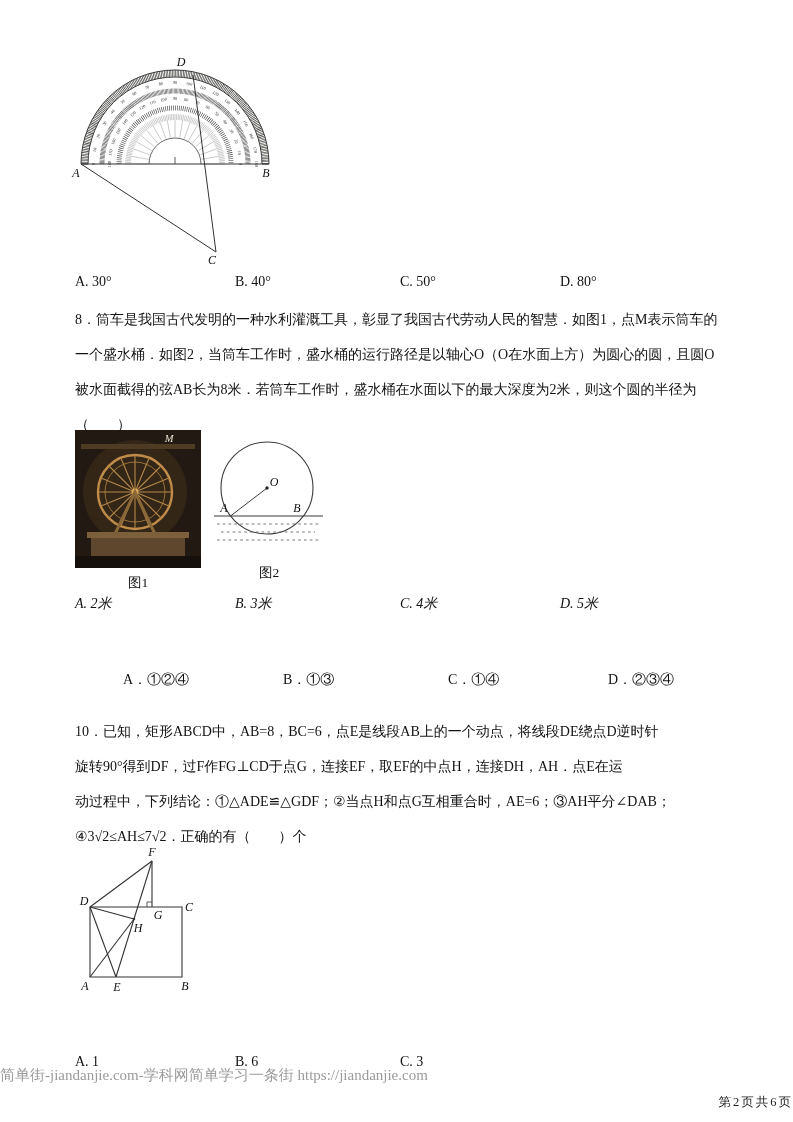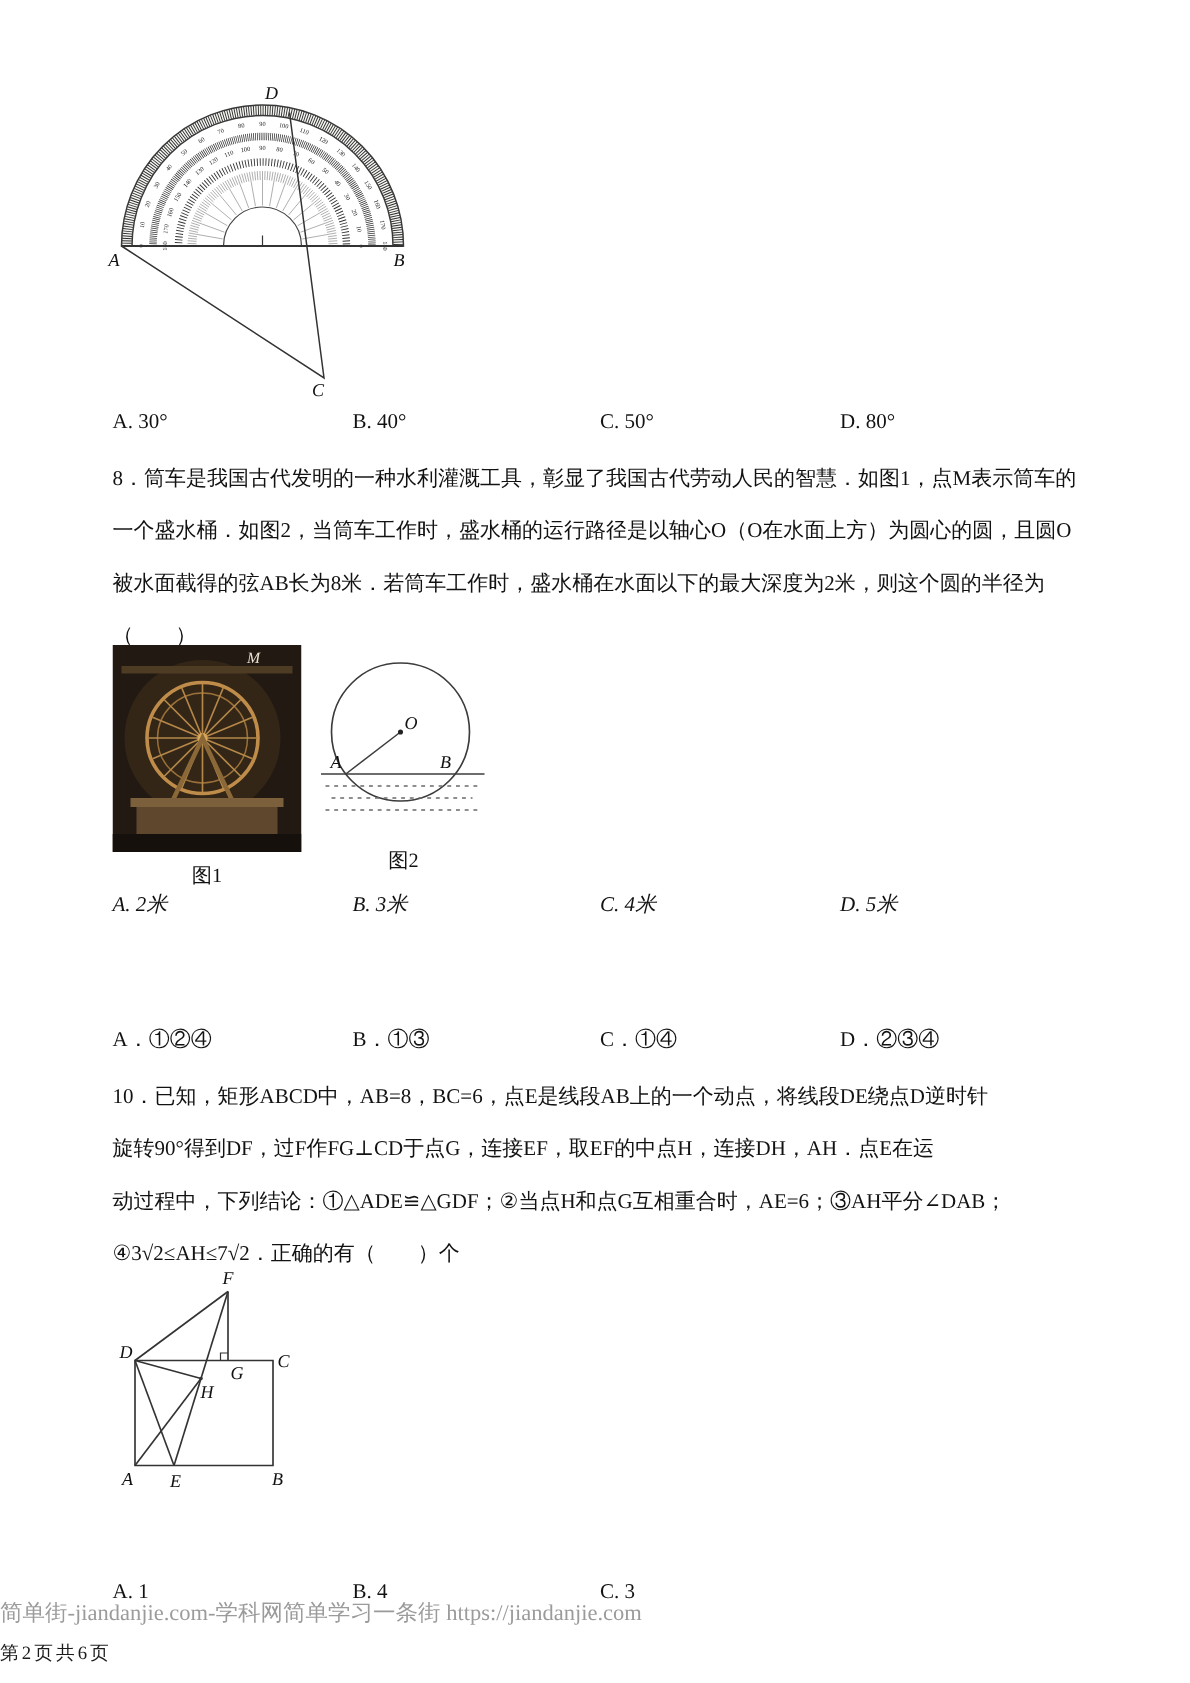--- a/index.html
+++ b/index.html
@@ -12,21 +12,21 @@
   .fig{position:absolute;margin:0;}
   .caption{font-size:13.5px;text-align:center;margin-top:2px;color:#121212;}
   .plabel{font-size:12px;font-style:italic;fill:#111;text-anchor:middle;
           font-family:"Liberation Serif","DejaVu Serif",serif;}
   .pnum{font-size:4.2px;fill:#222;text-anchor:middle;
         font-family:"Liberation Serif","DejaVu Serif",serif;}
   .mlabel{font-size:10.5px;font-style:italic;fill:#e8e2d2;text-anchor:middle;
           font-family:"Liberation Serif","DejaVu Serif",serif;}
   .footer{position:absolute;left:0;top:1066px;width:100%;text-align:left;
           color:#9b9b9b;font-size:15px;}
-  .pageno{position:absolute;left:0;top:1094px;width:100%;text-align:left;
+  .pageno{position:absolute;left:0;top:1094px;width:100%;text-align:right;
           color:#1c1c1c;font-size:12.5px;letter-spacing:2px;}
 </style>
 </head>
 <body>
 
 <div class="page">
 
   <figure class="fig" style="left:70px;top:52px;">
     <svg id="protractor-svg" viewBox="0 0 215 215" width="215" height="215">
       <path d="M11,112 A94,94 0 0 1 199,112 L192,112 A87,87 0 0 0 18,112 Z" fill="#f4f4f1" stroke="#3a3a3a" stroke-width="1"></path>
@@ -235,21 +235,21 @@
   </figure>
 
   <div class="opts" style="top:594px;font-style:italic;">
     <span>A. 2米</span>
     <span>B. 3米</span>
     <span>C. 4米</span>
     <span>D. 5米</span>
   </div>
 
 
-  <div class="opts" style="top:684px;">
+  <div class="opts" style="top:670px;margin-left:48px;">
     <span>A．①②④</span>
     <span>B．①③</span>
     <span>C．①④</span>
     <span>D．②③④</span>
   </div>
 
   <div class="qtext" style="top:714px;">
     <div class="qline">10．已知，矩形ABCD中，AB=8，BC=6，点E是线段AB上的一个动点，将线段DE绕点D逆时针</div>
     <div class="qline">旋转90°得到DF，过F作FG⊥CD于点G，连接EF，取EF的中点H，连接DH，AH．点E在运</div>
     <div class="qline">动过程中，下列结论：①△ADE≌△GDF；②当点H和点G互相重合时，AE=6；③AH平分∠DAB；</div>
@@ -275,20 +275,20 @@
       <text class="plabel" x="88" y="74">G</text>
       <text class="plabel" x="68" y="87">H</text>
       <text class="plabel" x="15" y="145">A</text>
       <text class="plabel" x="47" y="146">E</text>
       <text class="plabel" x="115" y="145">B</text>
     </svg>
   </figure>
 
   <div class="opts" style="top:1052px;">
     <span>A. 1</span>
-    <span>B. 4</span>
+    <span>B. 6</span>
     <span>C. 3</span>
   </div>
 
   <div class="footer">简单街-jiandanjie.com-学科网简单学习一条街 https://jiandanjie.com</div>
   <div class="pageno">第2页共6页</div>
 
 </div>
 
 </body></html>

